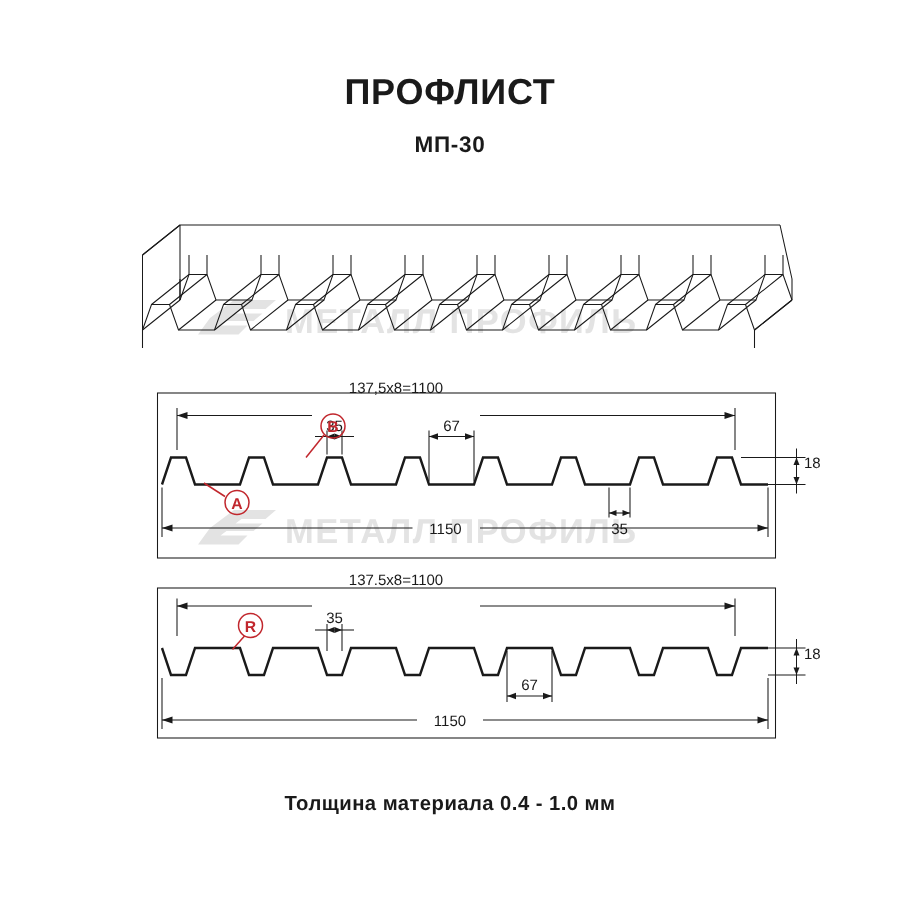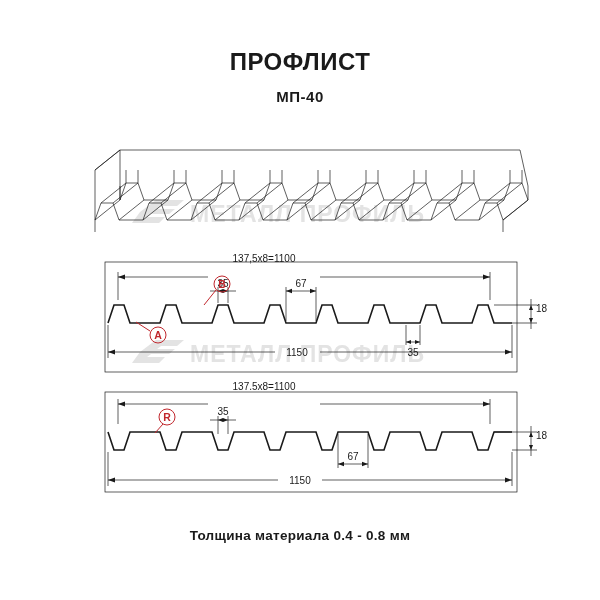--- a/index.html
+++ b/index.html
@@ -85,22 +85,22 @@
     fill: #e3e3e3;
     font-size: 23px;
     font-weight: bold;
     letter-spacing: 1px;
   }
 </style>
 </head>
 <body>
 
 <div class="title">ПРОФЛИСТ</div>
-<div class="subtitle">МП-40</div>
-<div class="footnote">Толщина материала 0.4 - 0.8 мм</div>
+<div class="subtitle">МП-30</div>
+<div class="footnote">Толщина материала 0.4 - 1.0 мм</div>
 
 <svg id="sheet" viewBox="0 0 600 600" xmlns="http://www.w3.org/2000/svg">
 
   <g opacity="1">
     <path class="wm" d="M140 212 l16 -12 h28 l-7 6 h-16 l-4 3 h18 l-6 5 h-18 l-4 3 h18 l-6 6 h-27 z"></path>
     <path class="wm" d="M172 200 l10 12 l-8 12 h10 l6 -9 l5 9 h10 l-8 -12 l10 -12 h-10 l-6 8 l-4 -8 z" opacity="0"></path>
     <text class="wmtxt" x="190" y="222">МЕТАЛЛ ПРОФИЛЬ</text>
   </g>
   <g>
     <path class="wm" d="M140 352 l16 -12 h28 l-7 6 h-16 l-4 3 h18 l-6 5 h-18 l-4 3 h18 l-6 6 h-27 z"></path>

